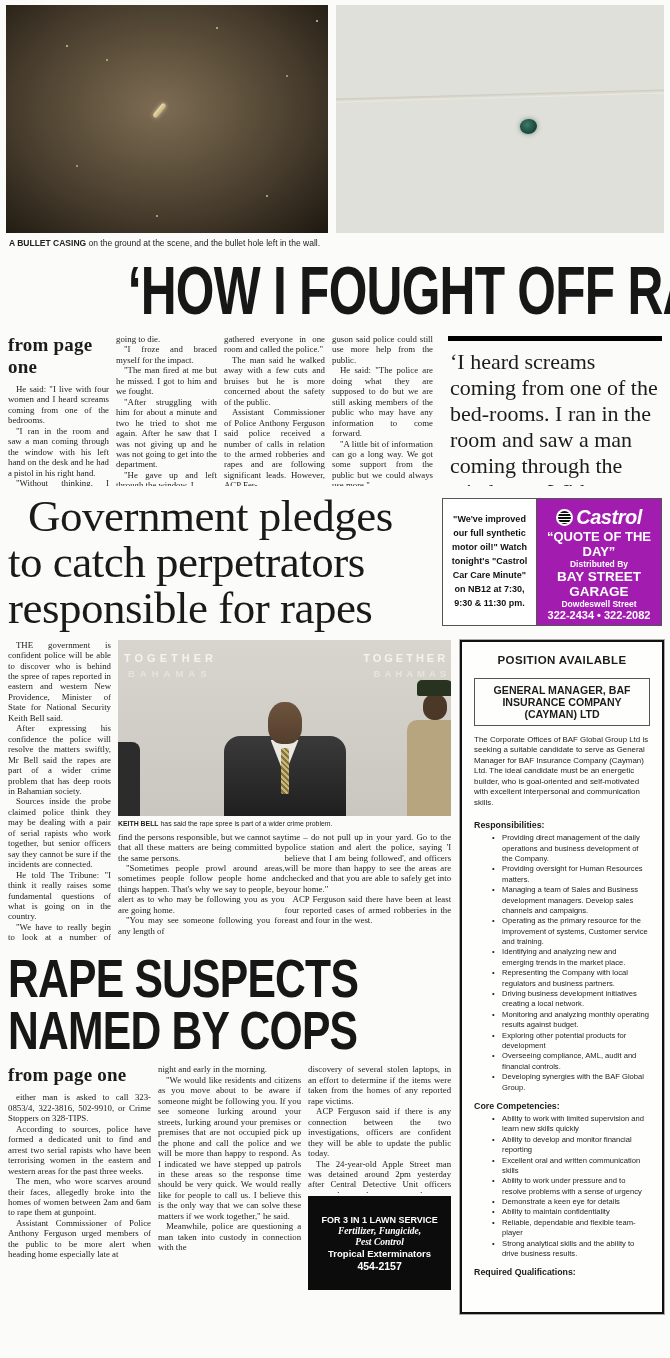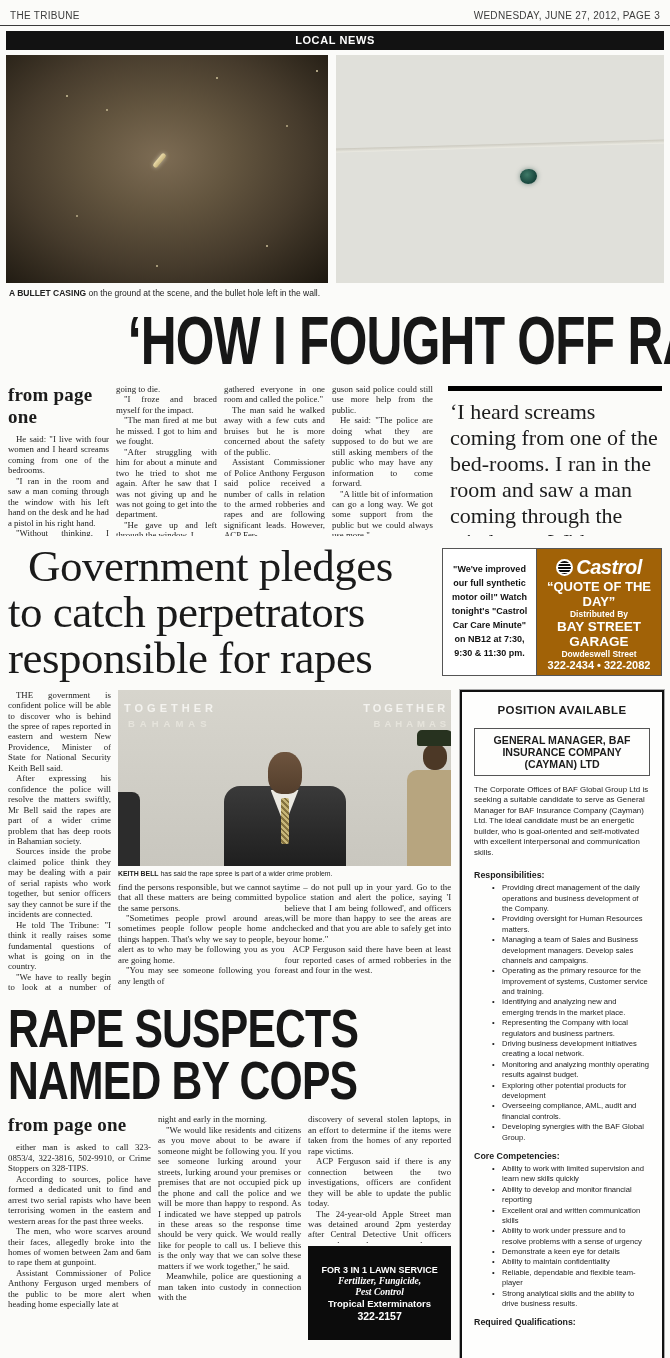--- a/index.html
+++ b/index.html
@@ -63,21 +63,21 @@
                padding:8px 2px 10px; font-size:22px; line-height:1.18; height:fit-content; }
 
   
   .gov-row { display:flex; gap:10px; padding:8px 8px 2px; align-items:flex-start; }
   .gov-headline { flex:1; margin:0; font-weight:400; font-size:45px; line-height:1.02; letter-spacing:-.5px; color:#1a1a1a; }
   .gov-headline div:first-child { text-indent:20px; }
   .castrol { flex:0 0 218px; border:1px solid #555; display:flex; height:126px; background:#fff; margin-top:4px; }
   .castrol-left { flex:1; display:flex; align-items:center; justify-content:center; text-align:center;
                   font-family:"Liberation Sans", sans-serif; font-weight:bold; font-size:9px; line-height:1.55;
                   padding:4px 6px; color:#111; border-right:1px solid #555; }
-  .castrol-right { flex:0 0 116px; background:#a16207; color:#fff; text-align:center;
+  .castrol-right { flex:0 0 116px; background:#a21caf; color:#fff; text-align:center;
                    font-family:"Liberation Sans", sans-serif; padding:7px 4px 6px;
                    display:flex; flex-direction:column; justify-content:space-between; }
   .castrol-brand { font-style:italic; font-weight:bold; font-size:20px; letter-spacing:-.5px;
                    display:flex; align-items:center; justify-content:center; gap:3px; }
   .castrol-circle { width:13px; height:13px; border:2px solid #fff; border-radius:50%; display:inline-block;
                     background:repeating-linear-gradient(#0d0d0d 0 2px, #fff 2px 3px); }
   .quote-day { font-weight:bold; font-size:13px; }
   .cast-dist { font-weight:bold; font-size:8.5px; }
   .cast-garage { font-weight:bold; font-size:13.5px; }
   .cast-street { font-weight:bold; font-size:8.5px; }
@@ -142,25 +142,20 @@
   .baf-h { font-weight:bold; font-size:8.8px; margin:4px 0 3px; }
   .baf ul { margin:0 0 4px; padding:0 0 0 28px; list-style:none; }
   .baf li { font-size:7.6px; line-height:1.37; position:relative; color:#222; }
   .baf li::before { content:"•"; position:absolute; left:-10px; }
 </style>
 </head>
 <body>
 
 <div class="page">
 
-  <div class="masthead">
-    <span>THE TRIBUNE</span>
-    <span>WEDNESDAY, JUNE 27, 2012, PAGE 3</span>
-  </div>
-  <div class="section-bar">LOCAL NEWS</div>
 
   <div class="photos">
     <div class="photo photo-left">
       <div class="speck"></div>
       <div class="casing"></div>
     </div>
     <div class="photo photo-right">
       <div class="seam"></div>
       <div class="bullet-hole"></div>
     </div>
@@ -292,21 +287,21 @@
           <div class="col3-text cont">
               <p>discovery of several stolen laptops, in an effort to determine if the items were taken from the homes of any reported rape victims.</p>
               <p>ACP Ferguson said if there is any connection between the two investigations, officers are confident they will be able to update the public today.</p>
               <p>The 24-year-old Apple Street man was detained around 2pm yesterday after Central Detective Unit officers executed a search warrant on a home on that street.</p>
             </div>
           <div class="lawn-ad">
             <div class="lawn-title">FOR 3 IN 1 LAWN SERVICE</div>
             <div class="lawn-italic">Fertilizer, Fungicide,</div>
             <div class="lawn-italic">Pest Control</div>
             <div class="lawn-co">Tropical Exterminators</div>
-            <div class="lawn-phone">322-2157</div>
+            <div class="lawn-phone">454-2157</div>
           </div>
         </div>
       </div>
 
     </div>
 
     <div class="baf">
       <div class="baf-pos">POSITION AVAILABLE</div>
       <div class="baf-title">GENERAL MANAGER, BAF INSURANCE COMPANY (CAYMAN) LTD</div>
       <div class="baf-intro">The Corporate Offices of BAF Global Group Ltd is seeking a suitable candidate to serve as General Manager for BAF Insurance Company (Cayman) Ltd. The ideal candidate must be an energetic builder, who is goal-oriented and self-motivated with excellent interpersonal and communication skills.</div>

